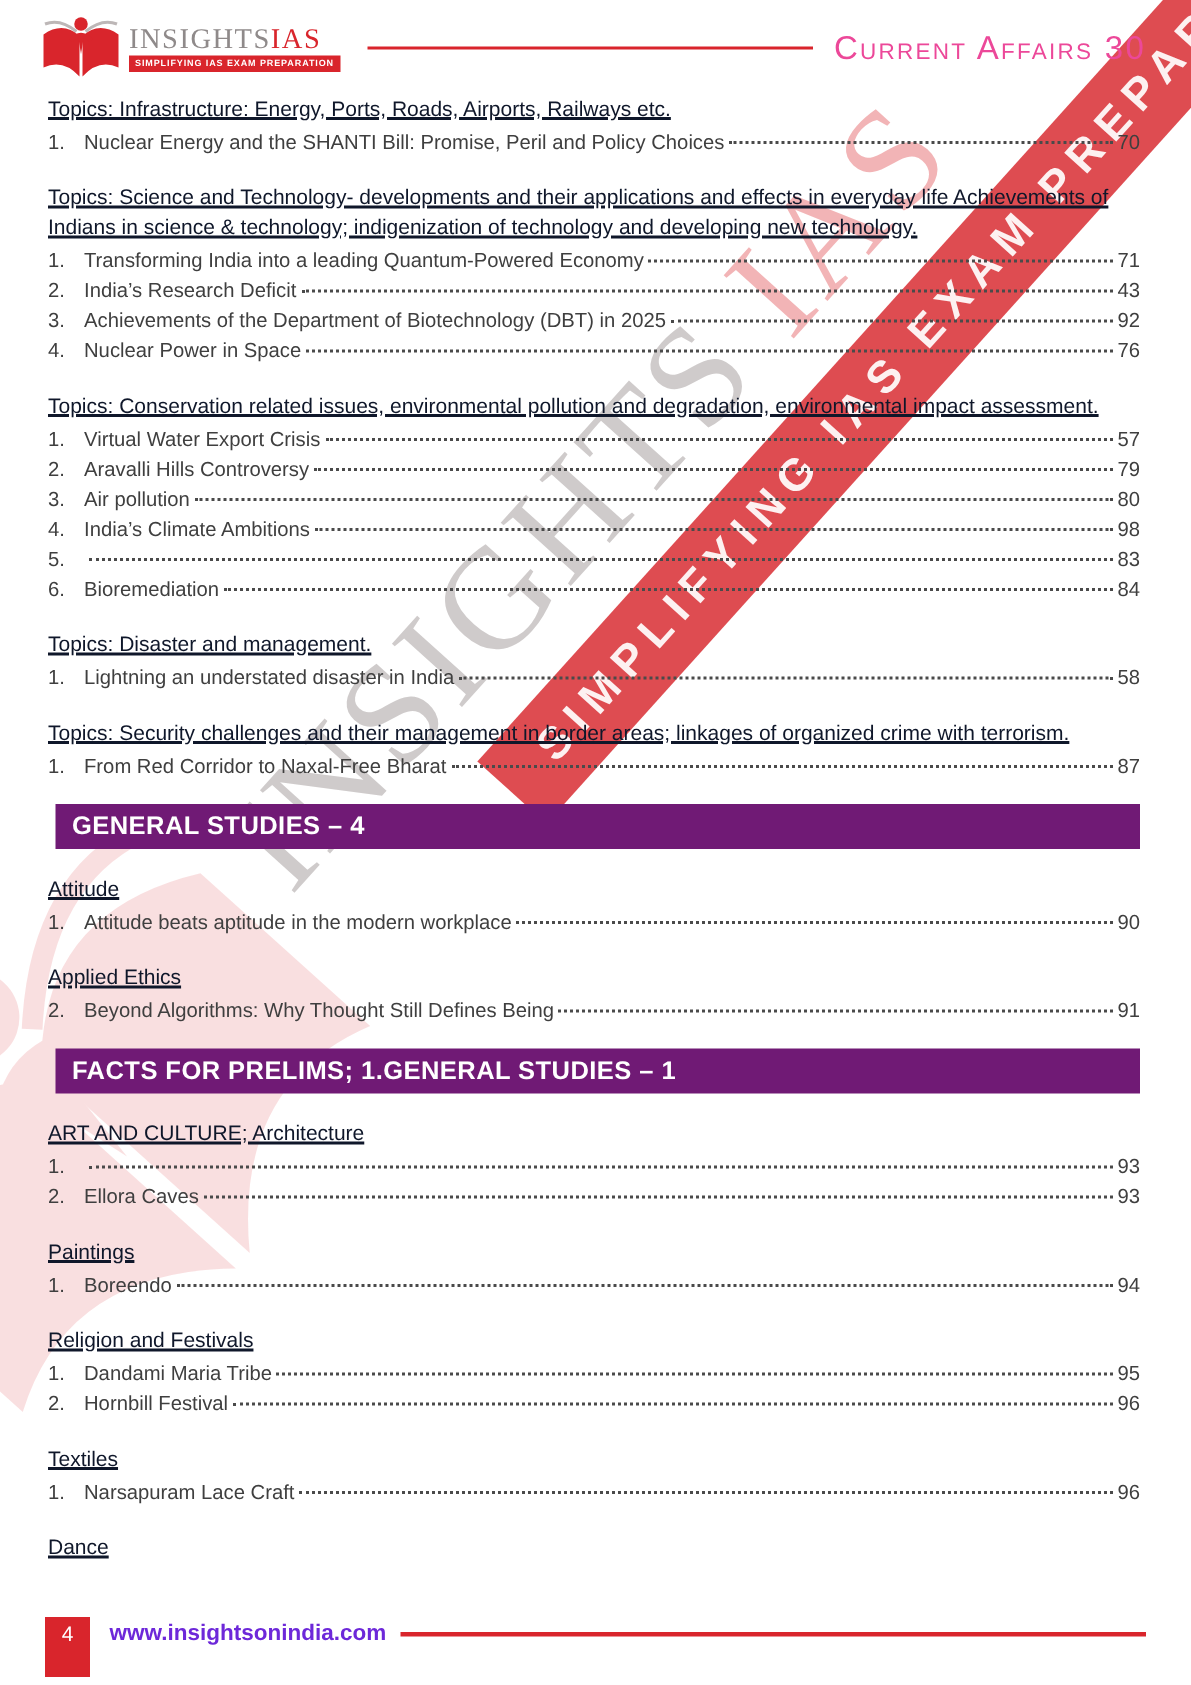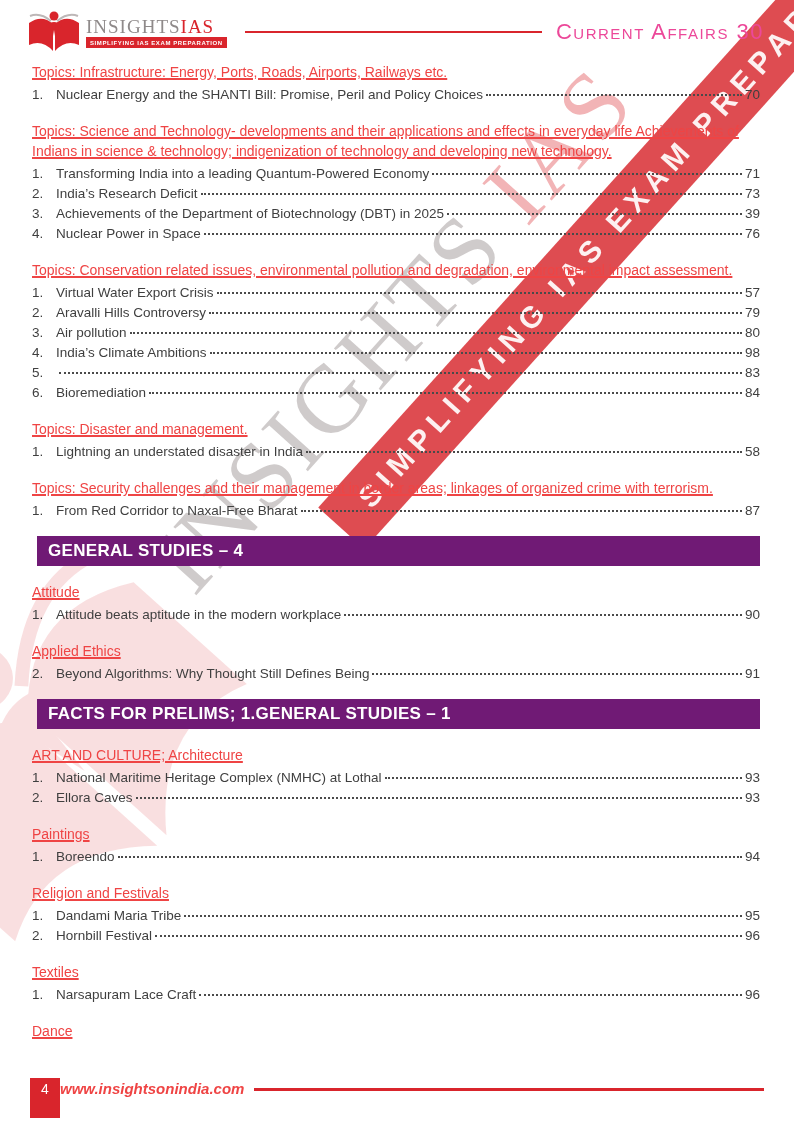--- a/index.html
+++ b/index.html
@@ -52,21 +52,21 @@
     font-variant:small-caps; font-size:22px; letter-spacing:1.5px;
     color:#ec4899; white-space:nowrap; font-weight:500;
   }
 
   
   .toc { position:relative; z-index:1; padding:0 29px 0 32px; }
   .topic-section { margin-top:16px; }
   .topic-section:first-child { margin-top:6px; }
   .topic-heading {
     display:block; font-size:14px; line-height:20px; margin-bottom:3px;
-    color:#ef4444; text-decoration:underline; text-decoration-thickness:1.5px;
+    color:#0f172a; text-decoration:underline; text-decoration-thickness:1.5px;
     font-weight:500; cursor:pointer;
   }
   .toc-row { display:flex; align-items:baseline; font-size:13.5px; line-height:20px; color:#3f3f3f; cursor:pointer; }
   .toc-num { flex:0 0 24px; }
   .toc-title { white-space:nowrap; }
   .toc-leader { flex:1; border-bottom:2px dotted #4a4a4a; margin:0 3px; transform:translateY(-3px); min-width:12px; }
   .toc-page { flex:0 0 auto; min-width:20px; text-align:left; }
   .banner {
     margin:15px 5px 11px; padding:5px 11px; background:#701a75; color:#ffffff;
     font-size:17px; font-weight:bold; letter-spacing:0.3px; line-height:20px;
@@ -74,21 +74,21 @@
 
   
   .footer {
     position:absolute; left:30px; right:30px; top:1078px; z-index:2;
     display:flex; align-items:flex-start;
   }
   .footer-pagebox {
     width:30px; height:40px; background:#d9252c; color:#ffffff;
     font-size:14px; text-align:center; padding-top:3px; flex:0 0 auto;
   }
-  .footer-site { font-size:15px; font-weight:bold; color:#ef4444; line-height:22px; white-space:nowrap;font-style:italic; }
+  .footer-site { margin-left:13px; font-size:15px; font-weight:bold; color:#6d28d9; line-height:22px; white-space:nowrap; }
   .footer-rule { flex:1; height:3px; background:#d9252c; margin-top:10px; margin-left:10px; }
 </style>
 </head>
 <body>
 
 <div class="page">
 
   <div class="watermark">
     <svg class="wm-icon" width="360" height="320" viewBox="0 0 52 46">
       <path d="M1,14 Q14,5 25,15 L25,42 Q14,30 1,36 Z" fill="#d9252c"></path>
@@ -140,27 +140,27 @@
         <div class="toc-row">
           <span class="toc-num">1.</span>
           <span class="toc-title">Transforming India into a leading Quantum-Powered Economy</span>
           <span class="toc-leader"></span>
           <span class="toc-page">71</span>
         </div>
         <div class="toc-row">
           <span class="toc-num">2.</span>
           <span class="toc-title">India’s Research Deficit</span>
           <span class="toc-leader"></span>
-          <span class="toc-page">73</span>
+          <span class="toc-page">43</span>
         </div>
         <div class="toc-row">
           <span class="toc-num">3.</span>
           <span class="toc-title">Achievements of the Department of Biotechnology (DBT) in 2025</span>
           <span class="toc-leader"></span>
-          <span class="toc-page">39</span>
+          <span class="toc-page">92</span>
         </div>
         <div class="toc-row">
           <span class="toc-num">4.</span>
           <span class="toc-title">Nuclear Power in Space</span>
           <span class="toc-leader"></span>
           <span class="toc-page">76</span>
         </div>
       </section>
       <section class="topic-section">
         <a class="topic-heading">Topics: Conservation related issues, environmental pollution and degradation, environmental impact assessment.</a>
@@ -235,21 +235,20 @@
           <span class="toc-title">Beyond Algorithms: Why Thought Still Defines Being</span>
           <span class="toc-leader"></span>
           <span class="toc-page">91</span>
         </div>
       </section>
       <div class="banner">FACTS FOR PRELIMS; 1.GENERAL STUDIES – 1</div>
       <section class="topic-section">
         <a class="topic-heading">ART AND CULTURE; Architecture</a>
         <div class="toc-row">
           <span class="toc-num">1.</span>
-          <span class="toc-title">National Maritime Heritage Complex (NMHC) at Lothal</span>
           <span class="toc-leader"></span>
           <span class="toc-page">93</span>
         </div>
         <div class="toc-row">
           <span class="toc-num">2.</span>
           <span class="toc-title">Ellora Caves</span>
           <span class="toc-leader"></span>
           <span class="toc-page">93</span>
         </div>
       </section>

